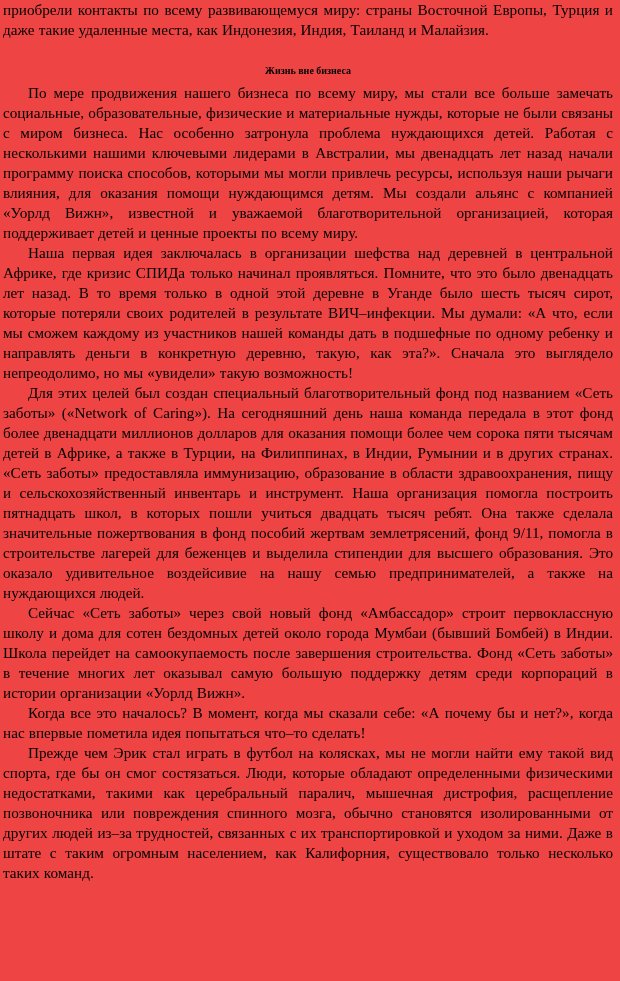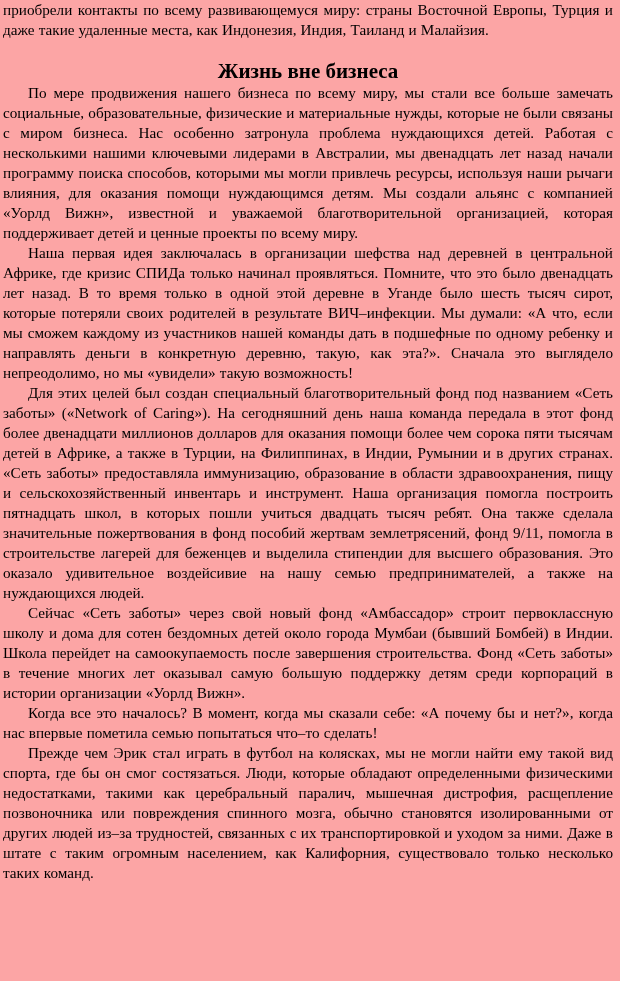--- a/index.html
+++ b/index.html
@@ -9,21 +9,21 @@
     background: #ffffff;
   }
   body {
     font-family: "Liberation Serif", "DejaVu Serif", serif;
     color: #000000;
   }
   .page {
     position: relative;
     width: 620px;
     height: 981px;
-    background: #fca5a5;
+    background: #ef4444;
     overflow: hidden;
     box-sizing: border-box;
     padding: 0;
   }
   .text-column {
     position: absolute;
     left: 3px;
     top: 0px;
     width: 610px;
   }
@@ -39,21 +39,21 @@
     letter-spacing: 0.01px;
     -webkit-font-smoothing: none;
   }
   
   p.para.continuation {
     text-indent: 0;
   }
   h2.section-heading {
     margin: 0;
     padding: 0;
-    font-size: 21px;
+    font-size: 10px;
     line-height: 20px;
     font-weight: bold;
     text-align: center;
     text-indent: 0;
   }
   .spacer-before-heading { height: 21px; }
   .spacer-after-heading  { height: 2px; }
 </style>
 </head>
 <body>
@@ -72,19 +72,19 @@
     <div class="spacer-after-heading"></div>
 
     <p class="para">По мере продвижения нашего бизнеса по всему миру, мы стали все больше замечать социальные, образовательные, физические и материальные нужды, которые не были связаны с миром бизнеса. Нас особенно затронула проблема нуждающихся детей. Работая с несколькими нашими ключевыми лидерами в Австралии, мы двенадцать лет назад начали программу поиска способов, которыми мы могли привлечь ресурсы, используя наши рычаги влияния, для оказания помощи нуждающимся детям. Мы создали альянс с компанией «Уорлд Вижн», известной и уважаемой благотворительной организацией, которая поддерживает детей и ценные проекты по всему миру.</p>
 
     <p class="para">Наша первая идея заключалась в организации шефства над деревней в центральной Африке, где кризис СПИДа только начинал проявляться. Помните, что это было двенадцать лет назад. В то время только в одной этой деревне в Уганде было шесть тысяч сирот, которые потеряли своих родителей в результате ВИЧ–инфекции. Мы думали: «А что, если мы сможем каждому из участников нашей команды дать в подшефные по одному ребенку и направлять деньги в конкретную деревню, такую, как эта?». Сначала это выглядело непреодолимо, но мы «увидели» такую возможность!</p>
 
     <p class="para">Для этих целей был создан специальный благотворительный фонд под названием «Сеть заботы» («Network of Caring»). На сегодняшний день наша команда передала в этот фонд более двенадцати миллионов долларов для оказания помощи более чем сорока пяти тысячам детей в Африке, а также в Турции, на Филиппинах, в Индии, Румынии и в других странах. «Сеть заботы» предоставляла иммунизацию, образование в области здравоохранения, пищу и сельскохозяйственный инвентарь и инструмент. Наша организация помогла построить пятнадцать школ, в которых пошли учиться двадцать тысяч ребят. Она также сделала значительные пожертвования в фонд пособий жертвам землетрясений, фонд 9/11, помогла в строительстве лагерей для беженцев и выделила стипендии для высшего образования. Это оказало удивительное воздейсивие на нашу семью предпринимателей, а также на нуждающихся людей.</p>
 
     <p class="para">Сейчас «Сеть заботы» через свой новый фонд «Амбассадор» строит первоклассную школу и дома для сотен бездомных детей около города Мумбаи (бывший Бомбей) в Индии. Школа перейдет на самоокупаемость после завершения строительства. Фонд «Сеть заботы» в течение многих лет оказывал самую большую поддержку детям среди корпораций в истории организации «Уорлд Вижн».</p>
 
-    <p class="para">Когда все это началось? В момент, когда мы сказали себе: «А почему бы и нет?», когда нас впервые пометила семью попытаться что–то сделать!</p>
+    <p class="para">Когда все это началось? В момент, когда мы сказали себе: «А почему бы и нет?», когда нас впервые пометила идея попытаться что–то сделать!</p>
 
 
     <p class="para">Прежде чем Эрик стал играть в футбол на колясках, мы не могли найти ему такой вид спорта, где бы он смог состязаться. Люди, которые обладают определенными физическими недостатками, такими как церебральный паралич, мышечная дистрофия, расщепление позвоночника или повреждения спинного мозга, обычно становятся изолированными от других людей из–за трудностей, связанных с их транспортировкой и уходом за ними. Даже в штате с таким огромным населением, как Калифорния, существовало только несколько таких команд.</p>
 
   </div>
 </div>
 
 </body></html>

